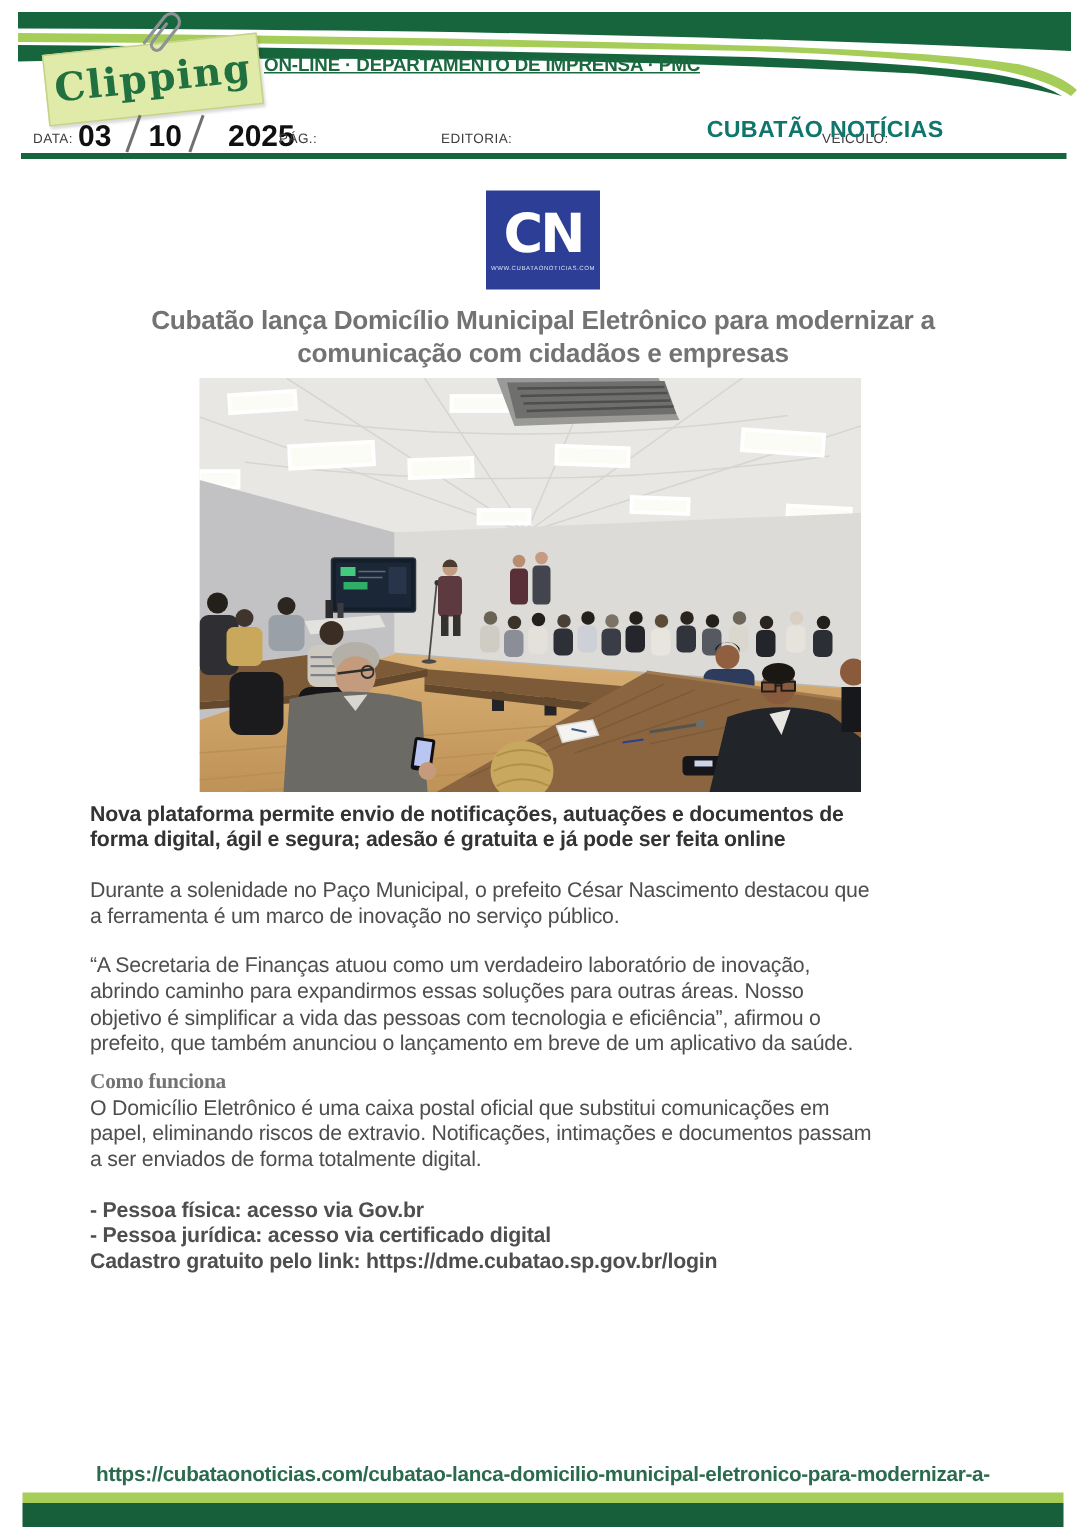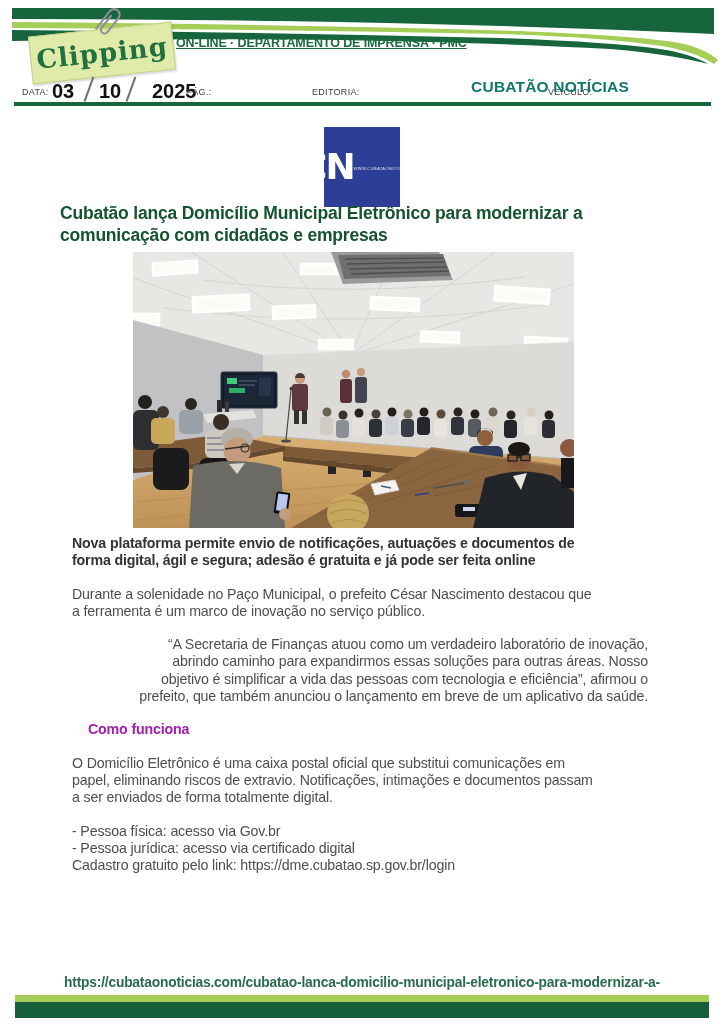--- a/index.html
+++ b/index.html
@@ -26,46 +26,46 @@
   }
   
   .meta{position:absolute;left:0;top:78px;width:650px;height:24px;font-size:9px;color:#3c3c3c;}
   .meta .lbl{position:absolute;top:9px;letter-spacing:.3px;}
   .meta .num{position:absolute;top:2px;font-size:20px;font-weight:bold;color:#101010;}
   .meta .slash{position:absolute;top:-2px;width:1.5px;height:26px;background:#707070;transform:rotate(20deg);}
   .veic-val{position:absolute;top:0;right:21px;font-size:15.5px;font-weight:bold;color:#0f766e;letter-spacing:.2px;}
   .rule{position:absolute;left:14px;top:102px;width:697px;height:3.5px;background:#17653c;}
   
   .cn-logo{
-    position:absolute;left:324px;top:127px;width:76px;height:80px;background:#2d3e96;
-    display:flex;flex-direction:row;align-items:center;justify-content:center;
+    position:absolute;left:324px;top:127px;width:76px;height:66px;background:#2d3e96;
+    display:flex;flex-direction:column;align-items:center;justify-content:center;
   }
   .cn-logo .initials{
     font-family:"DejaVu Sans",sans-serif;font-weight:bold;font-size:36px;line-height:34px;
     color:#ffffff;letter-spacing:-2px;
   }
   .cn-logo .site{font-size:4px;color:#ffffff;opacity:.85;letter-spacing:.4px;margin-top:2px;white-space:nowrap;}
   
   .headline{
-    position:absolute;left:60px;top:203px;width:604px;text-align:left;
-    font-size:17.5px;line-height:21.5px;font-weight:bold;color:#14532d;
+    position:absolute;left:60px;top:203px;width:604px;text-align:center;
+    font-size:17.5px;line-height:21.5px;font-weight:bold;color:#737373;
     white-space:pre-line;letter-spacing:-0.2px;
   }
   
   .photo{position:absolute;left:133px;top:252px;width:441px;height:276px;}
   
   .body-col{
-    position:absolute;left:72px;top:535px;width:576px;
+    position:absolute;left:60px;top:535px;width:576px;
     font-size:14.2px;line-height:17.3px;color:#4e4e4e;letter-spacing:-0.15px;
   }
   .body-col div{white-space:pre-line;margin:0 0 16px 0;}
   .subhead{font-weight:bold;color:#333333;}
-  .how-head{font-weight:bold;color:#a21caf;margin:16px !important;}
-  .q-para{margin-bottom:8px !important;text-align:right;}
-  .bullets{margin-bottom:12px !important;}
+  .how-head{font-weight:bold;color:#737373;margin:0 !important;font-family:Liberation Serif, serif;}
+  .q-para{margin-bottom:8px !important;}
+  .bullets{margin-bottom:12px !important;font-weight:bold;}
   
   .foot-link{
     position:absolute;left:42px;top:973px;width:640px;text-align:center;
     font-size:13.8px;line-height:20px;font-weight:bold;color:#2a6b4e;
     white-space:pre-line;text-decoration:none;display:block;letter-spacing:-0.2px;
   }
   
   .foot-stripe{position:absolute;left:15px;top:995px;width:694px;height:7px;background:#a5cd57;}
   .foot-bar{position:absolute;left:15px;top:1002px;width:694px;height:16px;background:#175f3a;}
 </style>
@@ -90,21 +90,21 @@
   <div class="dept-line">ON-LINE · DEPARTAMENTO DE IMPRENSA · PMC</div>
 
   <div class="meta">
     <span class="lbl" style="left:22px">DATA:</span>
     <span class="num" style="left:52px">03</span>
     <span class="slash" style="left:88px"></span>
     <span class="num" style="left:99px">10</span>
     <span class="slash" style="left:130px"></span>
     <span class="num" style="left:152px">2025</span>
     <span class="lbl" style="left:186px">PÁG.:</span>
-    <span class="lbl" style="left:312px">EDITORIA:</span>
+    <span class="lbl" style="left:294px">EDITORIA:</span>
     <span class="lbl" style="left:548px">VEÍCULO:</span>
     <span class="veic-val">CUBATÃO NOTÍCIAS</span>
   </div>
   <div class="rule"></div>
 
   <div class="cn-logo">
     <span class="initials">CN</span>
     <span class="site">WWW.CUBATAONOTICIAS.COM</span>
   </div>
 

